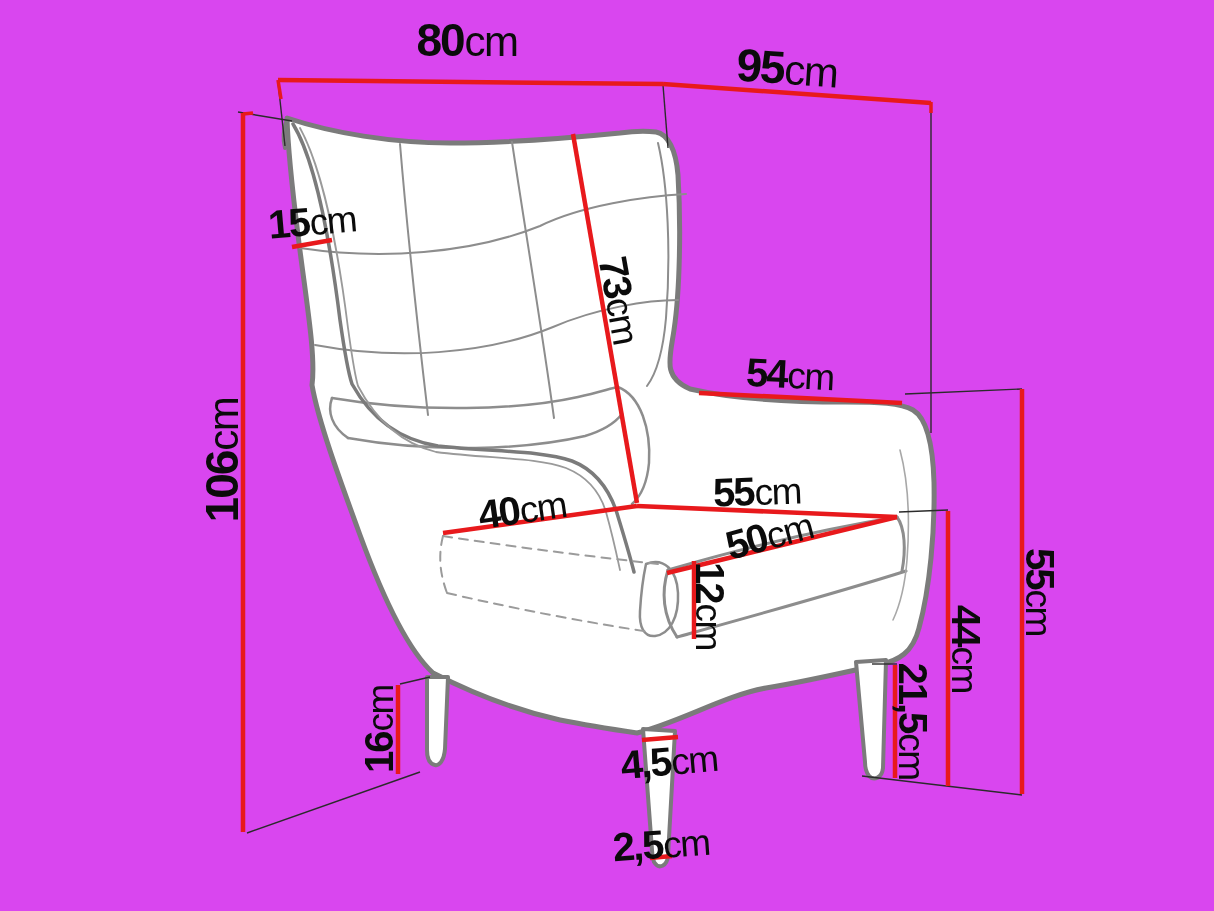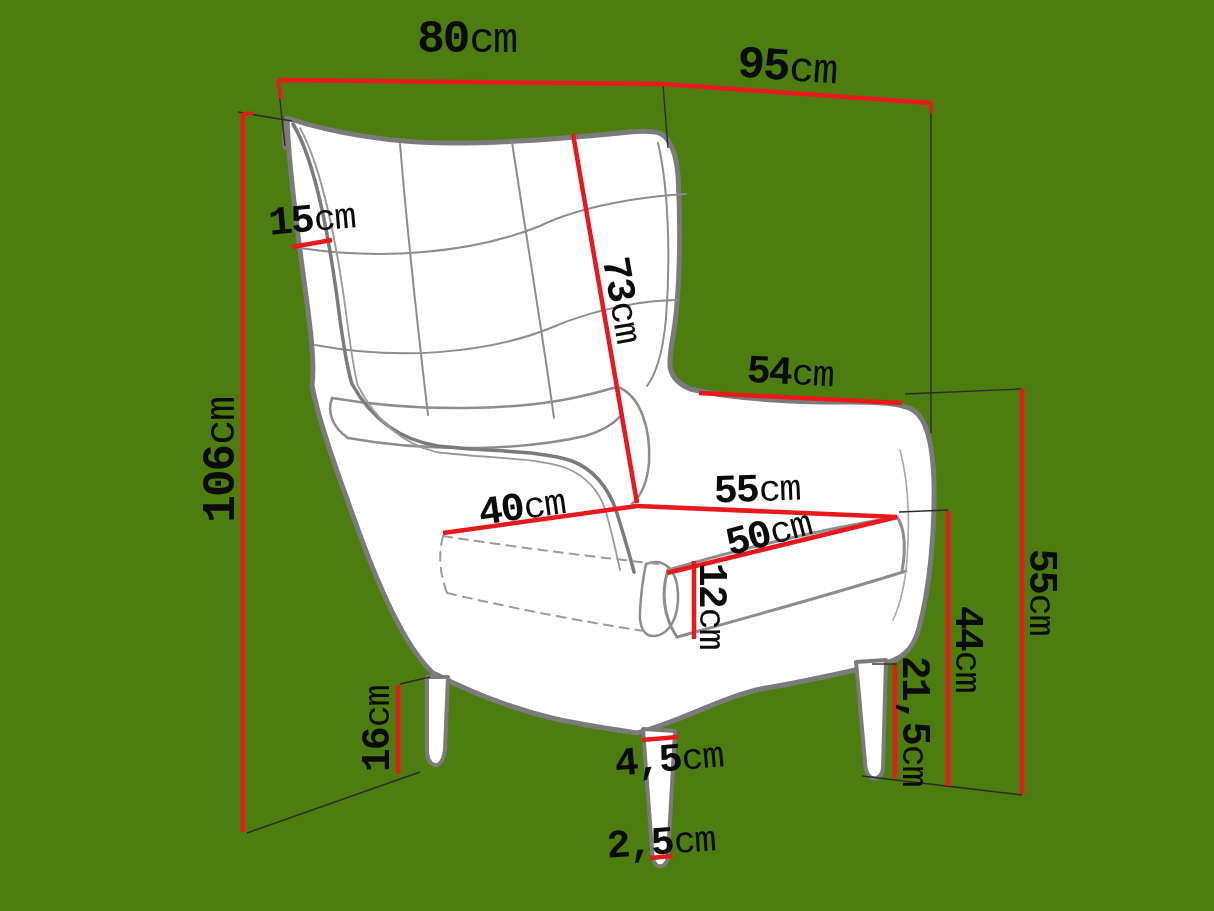--- a/index.html
+++ b/index.html
@@ -1,20 +1,20 @@
 <!DOCTYPE html>
 <html><head>
 <meta charset="utf-8">
 <style>
   html,body{margin:0;padding:0;background:#ffffff;}
   .stage{
     position:relative;
     width:1214px;height:911px;
-    background:#4d7c0f;
-    font-family:Liberation Mono, monospace;
+    background:#d946ef;
+    font-family:Liberation Sans, sans-serif;
     overflow:hidden;
   }
   .stage svg{position:absolute;left:0;top:0;}
   .dim-label{
     position:absolute;
     white-space:nowrap;
     color:#0b0b0b;
     transform:translate(-50%,-50%) rotate(var(--r,0deg));
     line-height:1;
     user-select:none;

